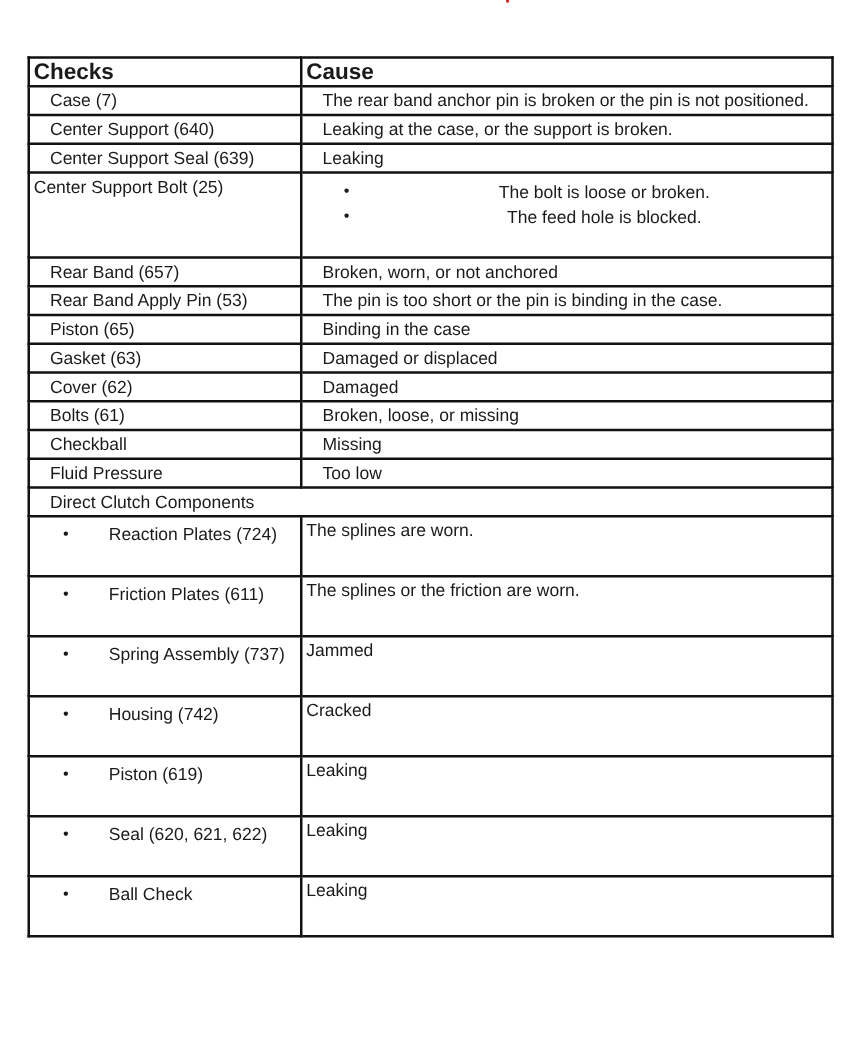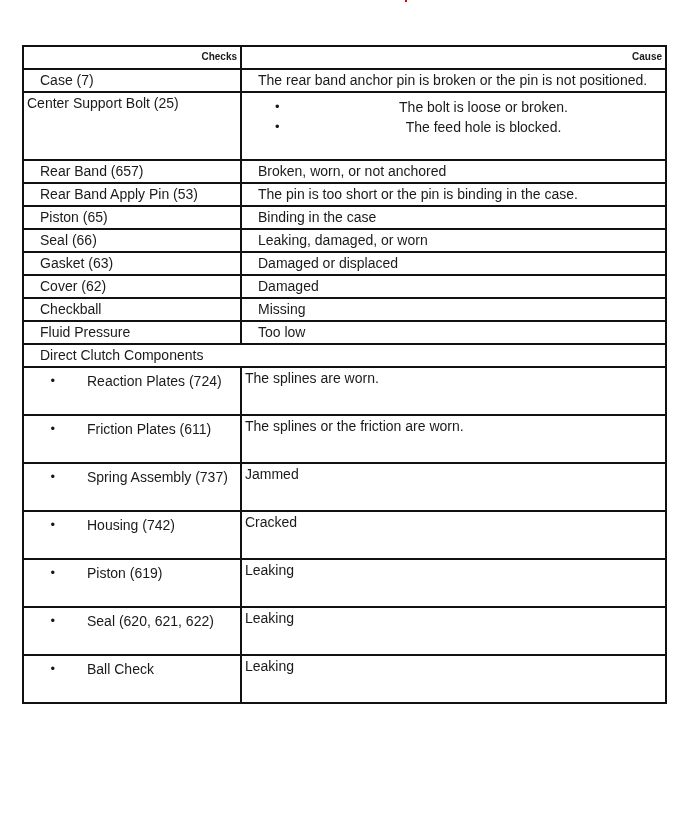--- a/index.html
+++ b/index.html
@@ -7,21 +7,21 @@
   .red-dot { position:absolute; left:405px; top:0px; width:2px; height:2px; background:#e00000; }
   table.diag {
     position:absolute; left:22px; top:45px; width:643px;
     border-collapse:collapse; table-layout:fixed;
     border:2px solid #111;
     font-size:14px;
   }
   table.diag td, table.diag th {
     border:2px solid #111; padding:0 3px; vertical-align:top; line-height:20px;
   }
-  table.diag th { font-weight:bold; text-align:right; height:21px; font-size:10px; }
+  table.diag th { font-weight:bold; text-align:left; height:21px; font-size:18px; }
   col.c1 { width:218px; }
   col.c2 { width:425px; }
   tr.r1 td { height:21px;padding-left:16px; }
   tr.r-bolt td { height:66px; }
   tr.r-sub td { height:46px; }
   td.sub-check { padding-left:0; }
   .sub-wrap { display:flex; align-items:flex-start; padding-top:3px; }
   .bullet { width:28px; text-align:right; padding-right:32px; flex:0 0 auto; font-size:13px; }
   ul.causes { margin:4px 0 0 0; padding:0 0 0 60px; list-style:none;text-align:center; }
   ul.causes li { position:relative; line-height:20px; }
@@ -42,20 +42,28 @@
     <tr>
       <th>Checks</th>
       <th>Cause</th>
     </tr>
   </thead>
   <tbody>
     <tr class="r1">
       <td>Case (7)</td>
       <td>The rear band anchor pin is broken or the pin is not positioned.</td>
     </tr>
+    <tr class="r1">
+      <td>Center Support (640)</td>
+      <td>Leaking at the case, or the support is broken.</td>
+    </tr>
+    <tr class="r1">
+      <td>Center Support Seal (639)</td>
+      <td>Leaking</td>
+    </tr>
     <tr class="r-bolt">
       <td>Center Support Bolt (25)</td>
       <td>
         <ul class="causes">
           <li>The bolt is loose or broken.</li>
           <li>The feed hole is blocked.</li>
         </ul>
       </td>
     </tr>
     <tr class="r1">
@@ -64,30 +72,30 @@
     </tr>
     <tr class="r1">
       <td>Rear Band Apply Pin (53)</td>
       <td>The pin is too short or the pin is binding in the case.</td>
     </tr>
     <tr class="r1">
       <td>Piston (65)</td>
       <td>Binding in the case</td>
     </tr>
     <tr class="r1">
-      <td>Seal (66)</td>
-      <td>Leaking, damaged, or worn</td>
-    </tr>
-    <tr class="r1">
       <td>Gasket (63)</td>
       <td>Damaged or displaced</td>
     </tr>
     <tr class="r1">
       <td>Cover (62)</td>
       <td>Damaged</td>
+    </tr>
+    <tr class="r1">
+      <td>Bolts (61)</td>
+      <td>Broken, loose, or missing</td>
     </tr>
     <tr class="r1">
       <td>Checkball</td>
       <td>Missing</td>
     </tr>
     <tr class="r1">
       <td>Fluid Pressure</td>
       <td>Too low</td>
     </tr>
     <tr class="r1">

